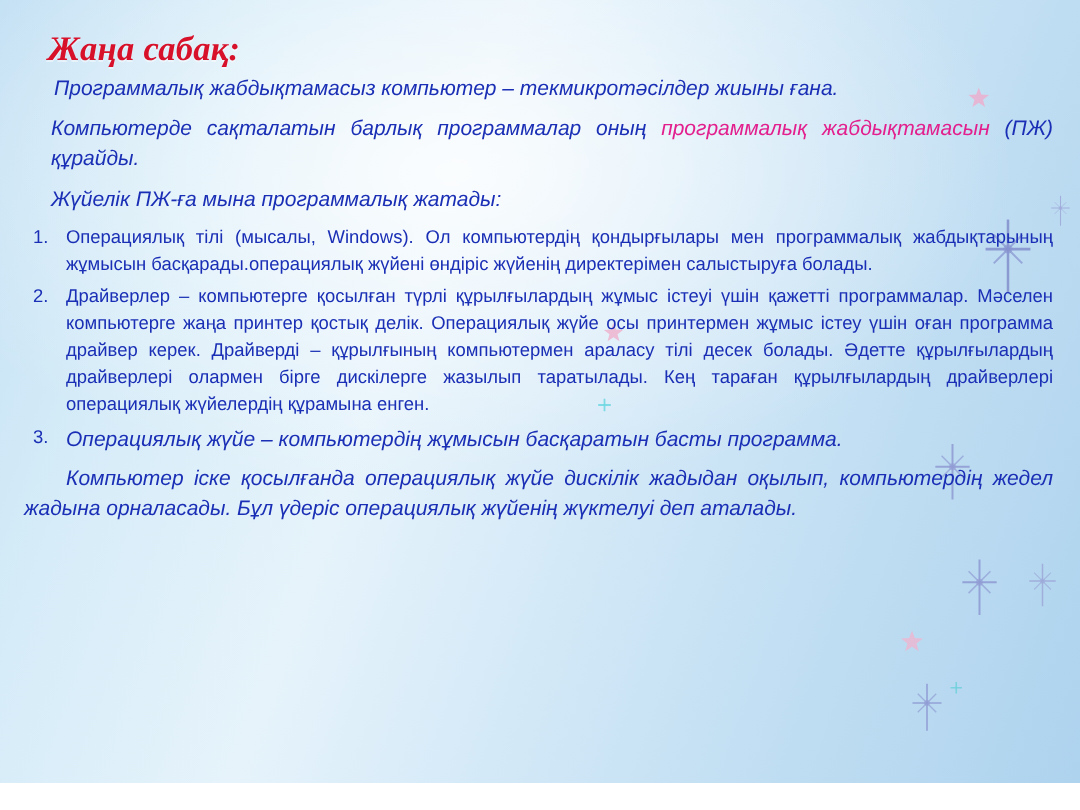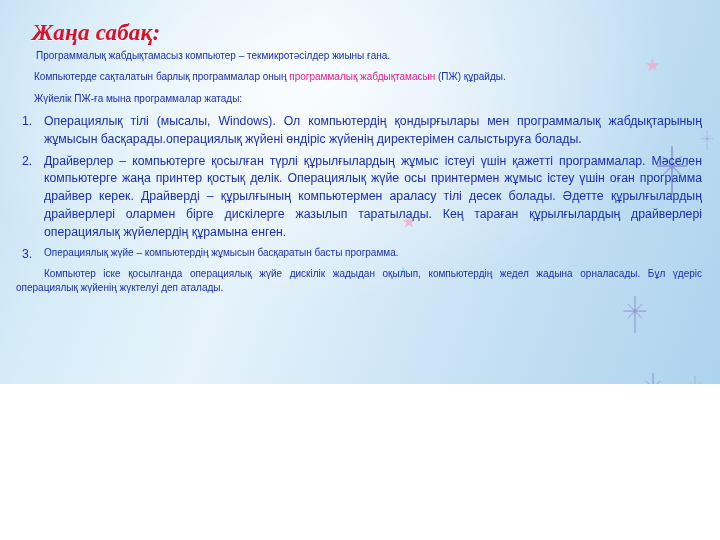--- a/index.html
+++ b/index.html
@@ -8,21 +8,21 @@
   }
   body {
     width: 720px;
     height: 540px;
     overflow: hidden;
     font-family: "Liberation Sans", sans-serif;
   }
   #slide {
     position: relative;
     width: 720px;
-    height: 384px;
+    height: 522px;
     box-sizing: border-box;
     overflow: hidden;
     background:
       radial-gradient(ellipse 520px 300px at 42% 22%, rgba(255,255,255,0.82) 0%, rgba(255,255,255,0.30) 42%, rgba(255,255,255,0.0) 72%),
       linear-gradient(110deg, #c3e0f4 0%, #d6ecf8 18%, #e6f3fb 38%, #d2e8f7 58%, #bfddf2 78%, #aed3ee 100%);
   }
   
   .deco {
     position: absolute;
     pointer-events: none;
@@ -48,24 +48,25 @@
     font-weight: bold;
     font-size: 23px;
     line-height: 1.1;
     margin: 6px 0 4px 18px;
     letter-spacing: 0.2px;
     text-shadow: 0 1px 0 rgba(255,255,255,0.45);
   }
 
   .p {
     color: #1a2fb5;
-    font-size: 10px;
+    font-size: 14px;
     line-height: 1.42;
     margin: 0 6px 7px 0;
     text-align: justify;
+    font-style: italic;
   }
   .p.lead {
     margin-left: 22px;
     margin-right: 30px;
   }
   .p.flat {
     margin-left: 20px;
     margin-right: 8px;
   }
   .hl {
@@ -180,21 +181,21 @@
     </div>
 
   <div id="content">
 
     <div class="title">Жаңа сабақ:</div>
 
     <p class="p lead">Программалық жабдықтамасыз компьютер – текмикротәсілдер жиыны ғана.</p>
 
     <p class="p flat"><span>Компьютерде сақталатын барлық программалар оның </span><span class="hl">программалық жабдықтамасын</span><span> (ПЖ) құрайды.</span></p>
 
-    <p class="p flat">Жүйелік ПЖ-ға мына программалар жатады:</p>
+    <p class="p flat">Жүйелік ПЖ-ға мына программалық жатады:</p>
 
     <ol class="list">
       <li>
         <span class="num">1.</span><span>Операциялық тілі (мысалы, </span><span class="serifword">Windows</span><span>). Ол компьютердің қондырғылары мен программалық жабдықтарының жұмысын басқарады.операциялық жүйені өндіріс жүйенің директерімен салыстыруға болады.</span>
       </li>
       <li>
         <span class="num">2.</span><span>Драйверлер – компьютерге қосылған түрлі құрылғылардың жұмыс істеуі үшін қажетті программалар. Мәселен компьютерге жаңа принтер қостық делік. Операциялық жүйе осы принтермен жұмыс істеу үшін оған программа драйвер керек. Драйверді – құрылғының компьютермен араласу тілі десек болады. Әдетте құрылғылардың драйверлері олармен бірге дискілерге жазылып таратылады. Кең тараған құрылғылардың драйверлері операциялық жүйелердің құрамына енген.</span>
       </li>
       <li>
         <span class="num">3.</span>

